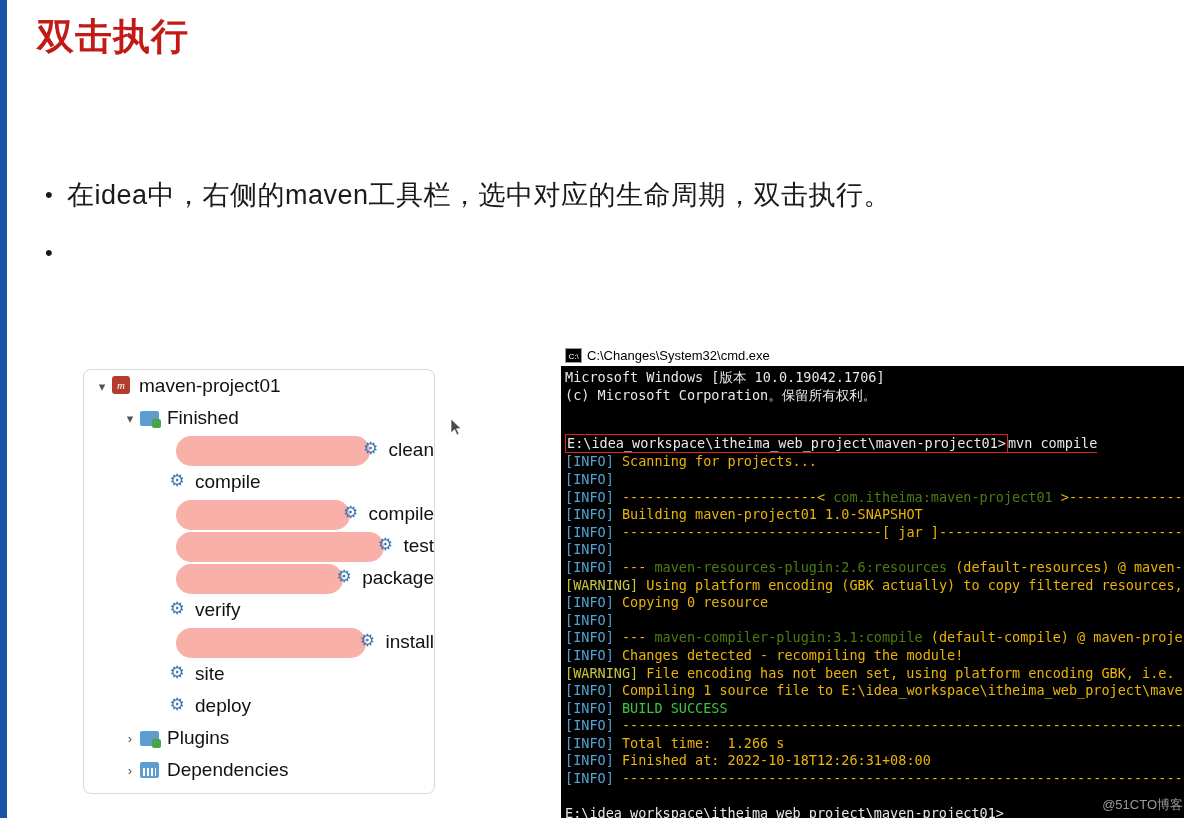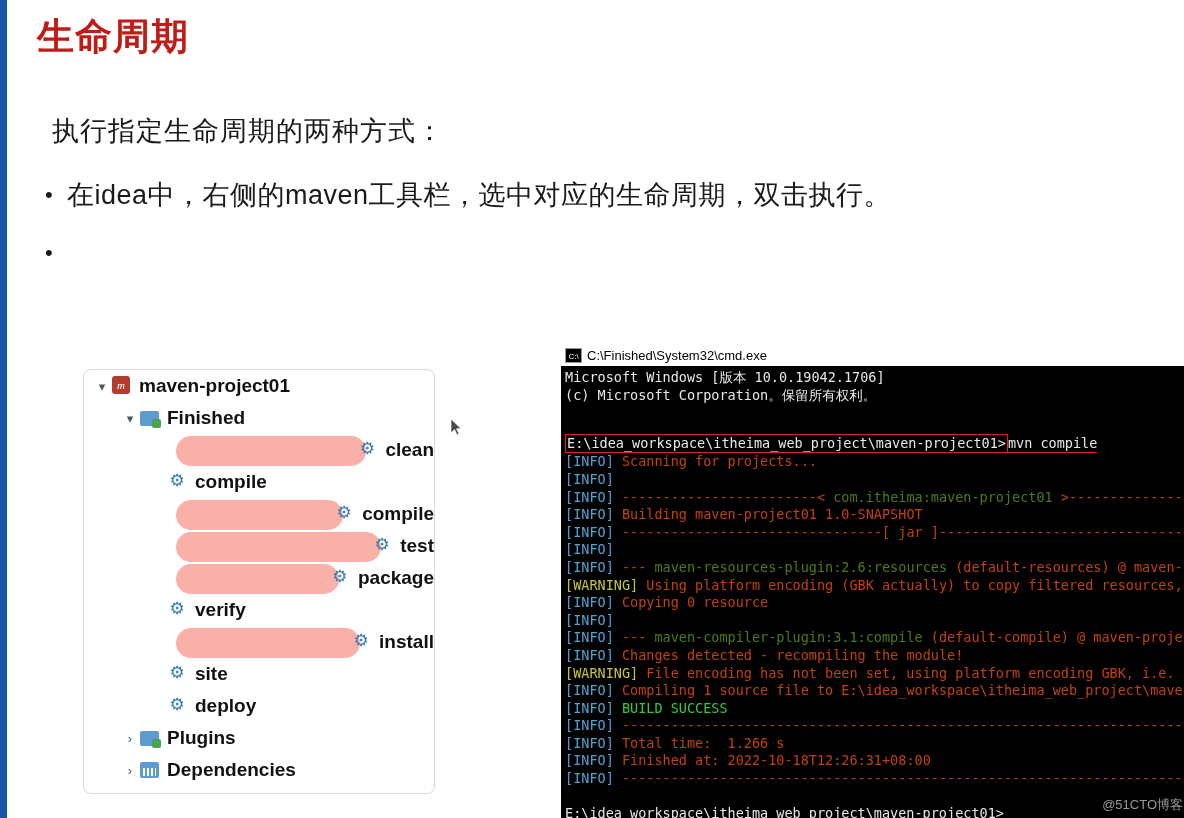--- a/index.html
+++ b/index.html
@@ -93,21 +93,21 @@
     color: #555;
     margin-right: 2px;
   }
   .tree-row .ic {
     width: 20px;
     flex: 0 0 20px;
     height: 20px;
     margin-right: 7px;
     position: relative;
   }
-  .tree-row .lbl { white-space: nowrap; font-weight: bold; }
+  .tree-row .lbl { white-space: nowrap; }
 
   .hl {
     position: absolute;
     left: 26px;
     width: 316px;
     height: 30px;
     background: #f8b0a8;
     border-radius: 15px;
     z-index: 0;
   }
@@ -201,21 +201,21 @@
   }
   .cmd-body {
     padding: 3px 0 0 4px;
     font-family: "DejaVu Sans Mono", monospace;
     font-size: 13.5px;
     line-height: 17.6px;
     color: #c8c8c8;
     white-space: pre;
   }
   .cmd-line { white-space: pre; }
-  .c-info { color: #c2410c; }
+  .c-info { color: #eab308; }
   .c-blue { color: #4fa3d1; }
   .c-cyan { color: #4d7c0f; text-align: center; }
   .c-green { color: #3ec63e; }
   .c-yellow { color: #c6c63e; }
   .c-white { color: #e8e8e8; }
   .box-red {
     border: 1px solid #e02020;
     display: inline-block;
     padding: 0 1px;
     margin: 0;
@@ -232,23 +232,22 @@
     color: #9a9a9a;
     font-size: 13px;
     font-family: "Liberation Sans", sans-serif;
   }
 </style>
 </head>
 <body>
 
 <div class="slide">
 
-  <div class="title">生命周期</div>
-
-  <div class="subtitle">执行指定生命周期的两种方式：</div>
+  <div class="title">双击执行</div>
+
 
   <div class="bullets">
     <div class="bullet">
       <span class="dot">•</span>
       <span class="btext">在idea中，右侧的maven工具栏，选中对应的生命周期，双击执行。</span>
     </div>
     <div class="bullet">
       <span class="dot">•</span>
     </div>
   </div>
@@ -352,19 +351,19 @@
       </div>
     </div>
 
   <svg class="cursor-arrow" viewBox="0 0 12 18">
     <polygon points="0,0 0,14 3.5,10.6 6,16 8,15 5.6,9.8 10,9.6" fill="#4a4a4a" stroke="#ffffff" stroke-width="0.7"></polygon>
   </svg>
 
   <div class="cmd-window">
     <div class="cmd-title">
       <span class="cmd-icon">C:\</span>
-      <span>C:\Finished\System32\cmd.exe</span>
+      <span>C:\Changes\System32\cmd.exe</span>
     </div>
     <div class="cmd-body" id="cmd-body"><div class="cmd-line c-white">Microsoft Windows [版本 10.0.19042.1706]</div><div class="cmd-line c-white">(c) Microsoft Corporation。保留所有权利。</div><div class="cmd-line c-white">&nbsp;</div><div class="cmd-line c-white"><span class="box-red">E:\idea_workspace\itheima_web_project\maven-project01&gt;</span><span class="underline-red">mvn compile</span></div><div class="cmd-line"><span class="c-blue">[INFO]</span><span class="c-info"> Scanning for projects...</span></div><div class="cmd-line"><span class="c-blue">[INFO]</span><span class="c-info"></span></div><div class="cmd-line"><span class="c-blue">[INFO]</span><span class="c-info"> ------------------------&lt; </span><span class="c-cyan">com.itheima:maven-project01</span><span class="c-info"> &gt;-------------------</span></div><div class="cmd-line"><span class="c-blue">[INFO]</span><span class="c-info"> Building maven-project01 1.0-SNAPSHOT</span></div><div class="cmd-line"><span class="c-blue">[INFO]</span><span class="c-info"> --------------------------------[ jar ]---------------------------------</span></div><div class="cmd-line"><span class="c-blue">[INFO]</span><span class="c-info"></span></div><div class="cmd-line"><span class="c-blue">[INFO]</span><span class="c-info"> --- </span><span class="c-cyan">maven-resources-plugin:2.6:resources</span><span class="c-info"> (default-resources) @ maven-pr</span></div><div class="cmd-line"><span class="c-yellow">[WARNING]</span><span class="c-info"> Using platform encoding (GBK actually) to copy filtered resources, </span></div><div class="cmd-line"><span class="c-blue">[INFO]</span><span class="c-info"> Copying 0 resource</span></div><div class="cmd-line"><span class="c-blue">[INFO]</span><span class="c-info"></span></div><div class="cmd-line"><span class="c-blue">[INFO]</span><span class="c-info"> --- </span><span class="c-cyan">maven-compiler-plugin:3.1:compile</span><span class="c-info"> (default-compile) @ maven-project</span></div><div class="cmd-line"><span class="c-blue">[INFO]</span><span class="c-info"> Changes detected - recompiling the module!</span></div><div class="cmd-line"><span class="c-yellow">[WARNING]</span><span class="c-info"> File encoding has not been set, using platform encoding GBK, i.e. bu</span></div><div class="cmd-line"><span class="c-blue">[INFO]</span><span class="c-info"> Compiling 1 source file to E:\idea_workspace\itheima_web_project\maven-</span></div><div class="cmd-line"><span class="c-blue">[INFO]</span><span class="c-info"> </span><span class="c-green">BUILD SUCCESS</span></div><div class="cmd-line"><span class="c-blue">[INFO]</span><span class="c-info"> -----------------------------------------------------------------------</span></div><div class="cmd-line"><span class="c-blue">[INFO]</span><span class="c-info"> Total time:  1.266 s</span></div><div class="cmd-line"><span class="c-blue">[INFO]</span><span class="c-info"> Finished at: 2022-10-18T12:26:31+08:00</span></div><div class="cmd-line"><span class="c-blue">[INFO]</span><span class="c-info"> -----------------------------------------------------------------------</span></div><div class="cmd-line c-white">&nbsp;</div><div class="cmd-line c-white">E:\idea_workspace\itheima_web_project\maven-project01&gt;</div></div>
   </div>
 
   <div class="watermark">@51CTO博客</div>
 </div>
 
 </body></html>

